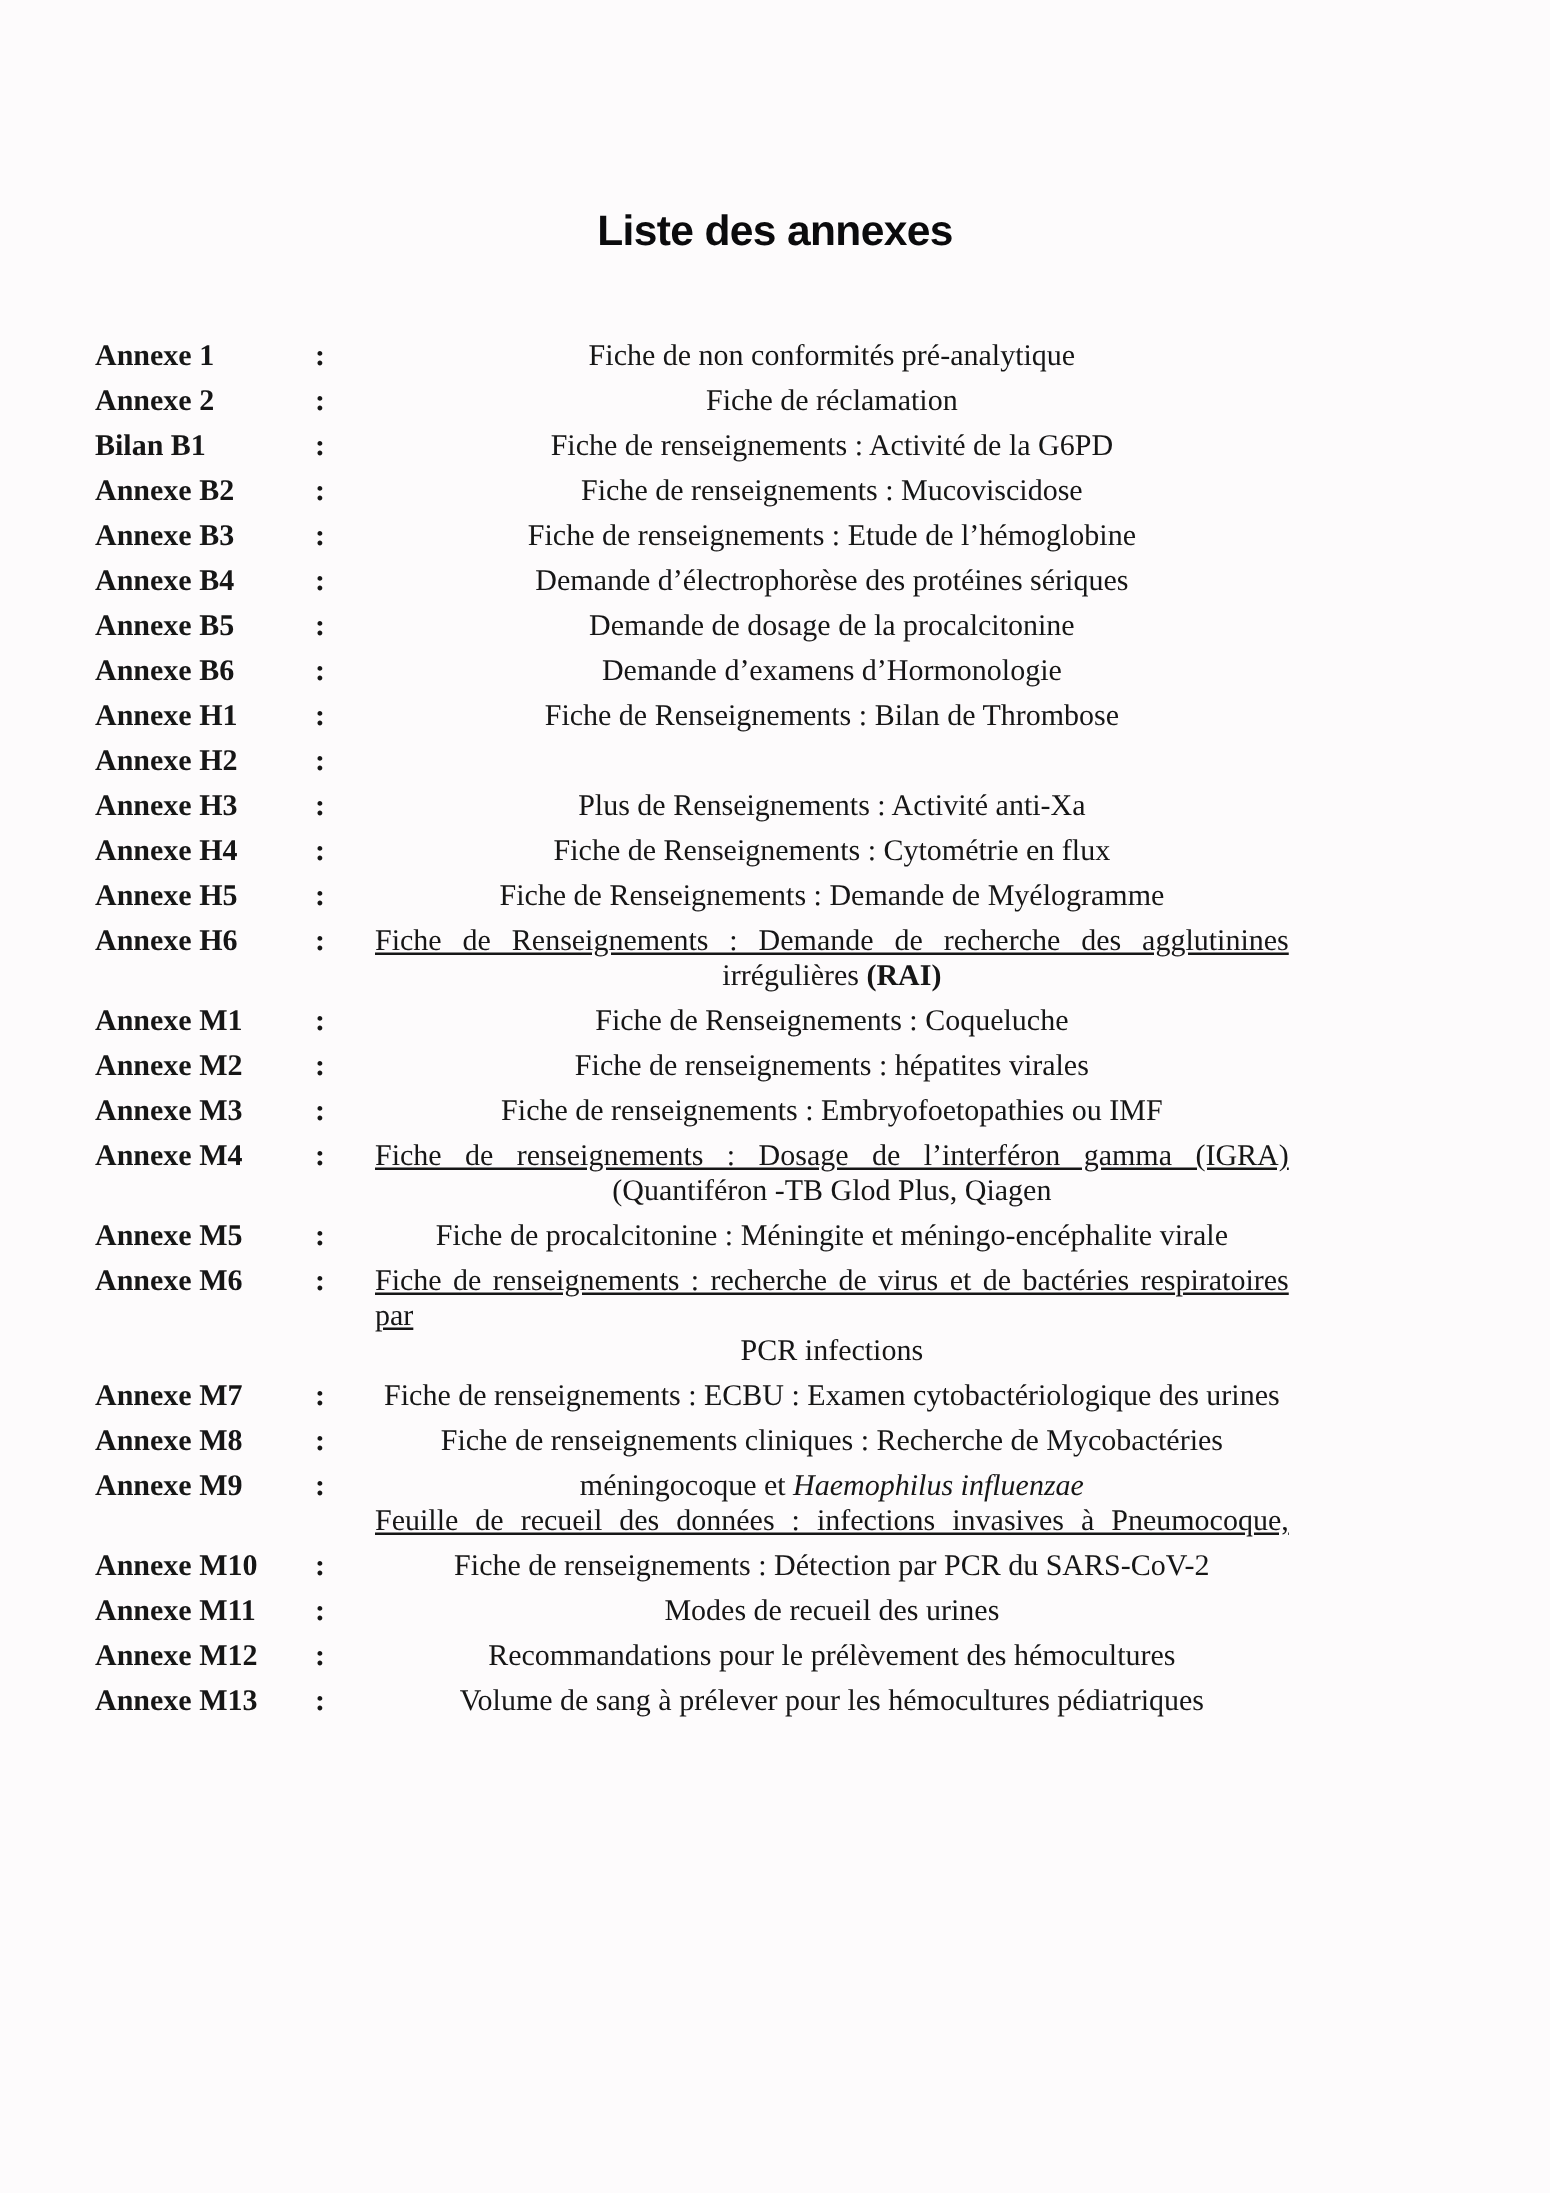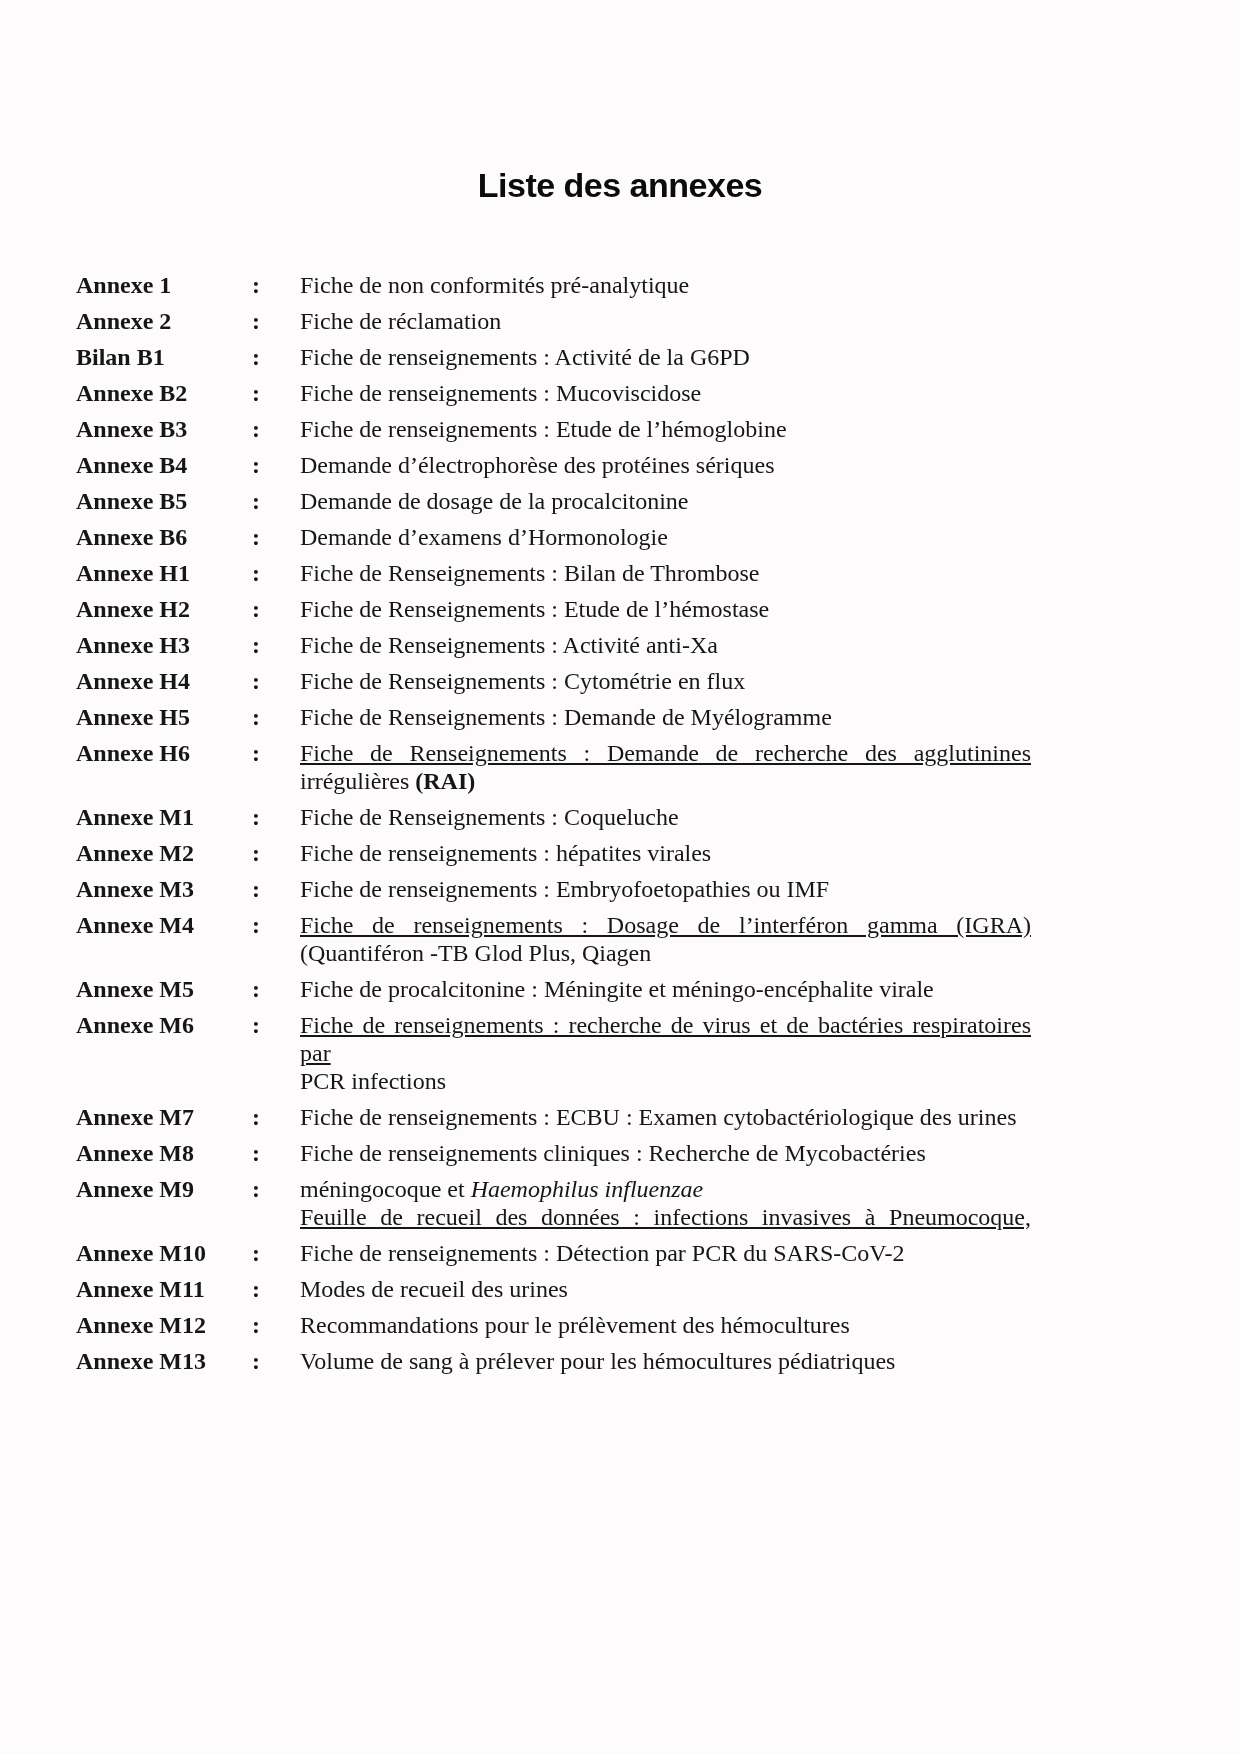--- a/index.html
+++ b/index.html
@@ -36,21 +36,21 @@
     line-height: 28px;
     margin-bottom: 8px;
   }
   .label {
     font-weight: bold;
     white-space: nowrap;
   }
   .colon {
     font-weight: bold;
   }
-  .desc .line { display: block; }
+  .desc .line { display: block; text-align: center; }
   
   .desc .line.fill {
     text-align: justify;
     text-align-last: justify;
     text-decoration: underline;
   }
   .seg.bold { font-weight: bold; }
   .seg.italic { font-style: italic; }
 </style>
 </head>
@@ -128,30 +128,27 @@
     <span class="label">Annexe H1</span>
     <span class="colon">:</span>
     <span class="desc">
           <span class="line"><span class="seg">Fiche de Renseignements : Bilan de Thrombose</span></span>
         </span>
   </div>
 
   <div class="row">
     <span class="label">Annexe H2</span>
     <span class="colon">:</span>
-    <span class="desc">
-          <span class="line"><span class="seg">Fiche de Renseignements : Etude de l’hémostase</span></span>
-        </span>
   </div>
 
   <div class="row">
     <span class="label">Annexe H3</span>
     <span class="colon">:</span>
     <span class="desc">
-          <span class="line"><span class="seg">Fiche de Renseignements : Activité anti-Xa</span></span>
+          <span class="line"><span class="seg">Plus de Renseignements : Activité anti-Xa</span></span>
         </span>
   </div>
 
   <div class="row">
     <span class="label">Annexe H4</span>
     <span class="colon">:</span>
     <span class="desc">
           <span class="line"><span class="seg">Fiche de Renseignements : Cytométrie en flux</span></span>
         </span>
   </div>

